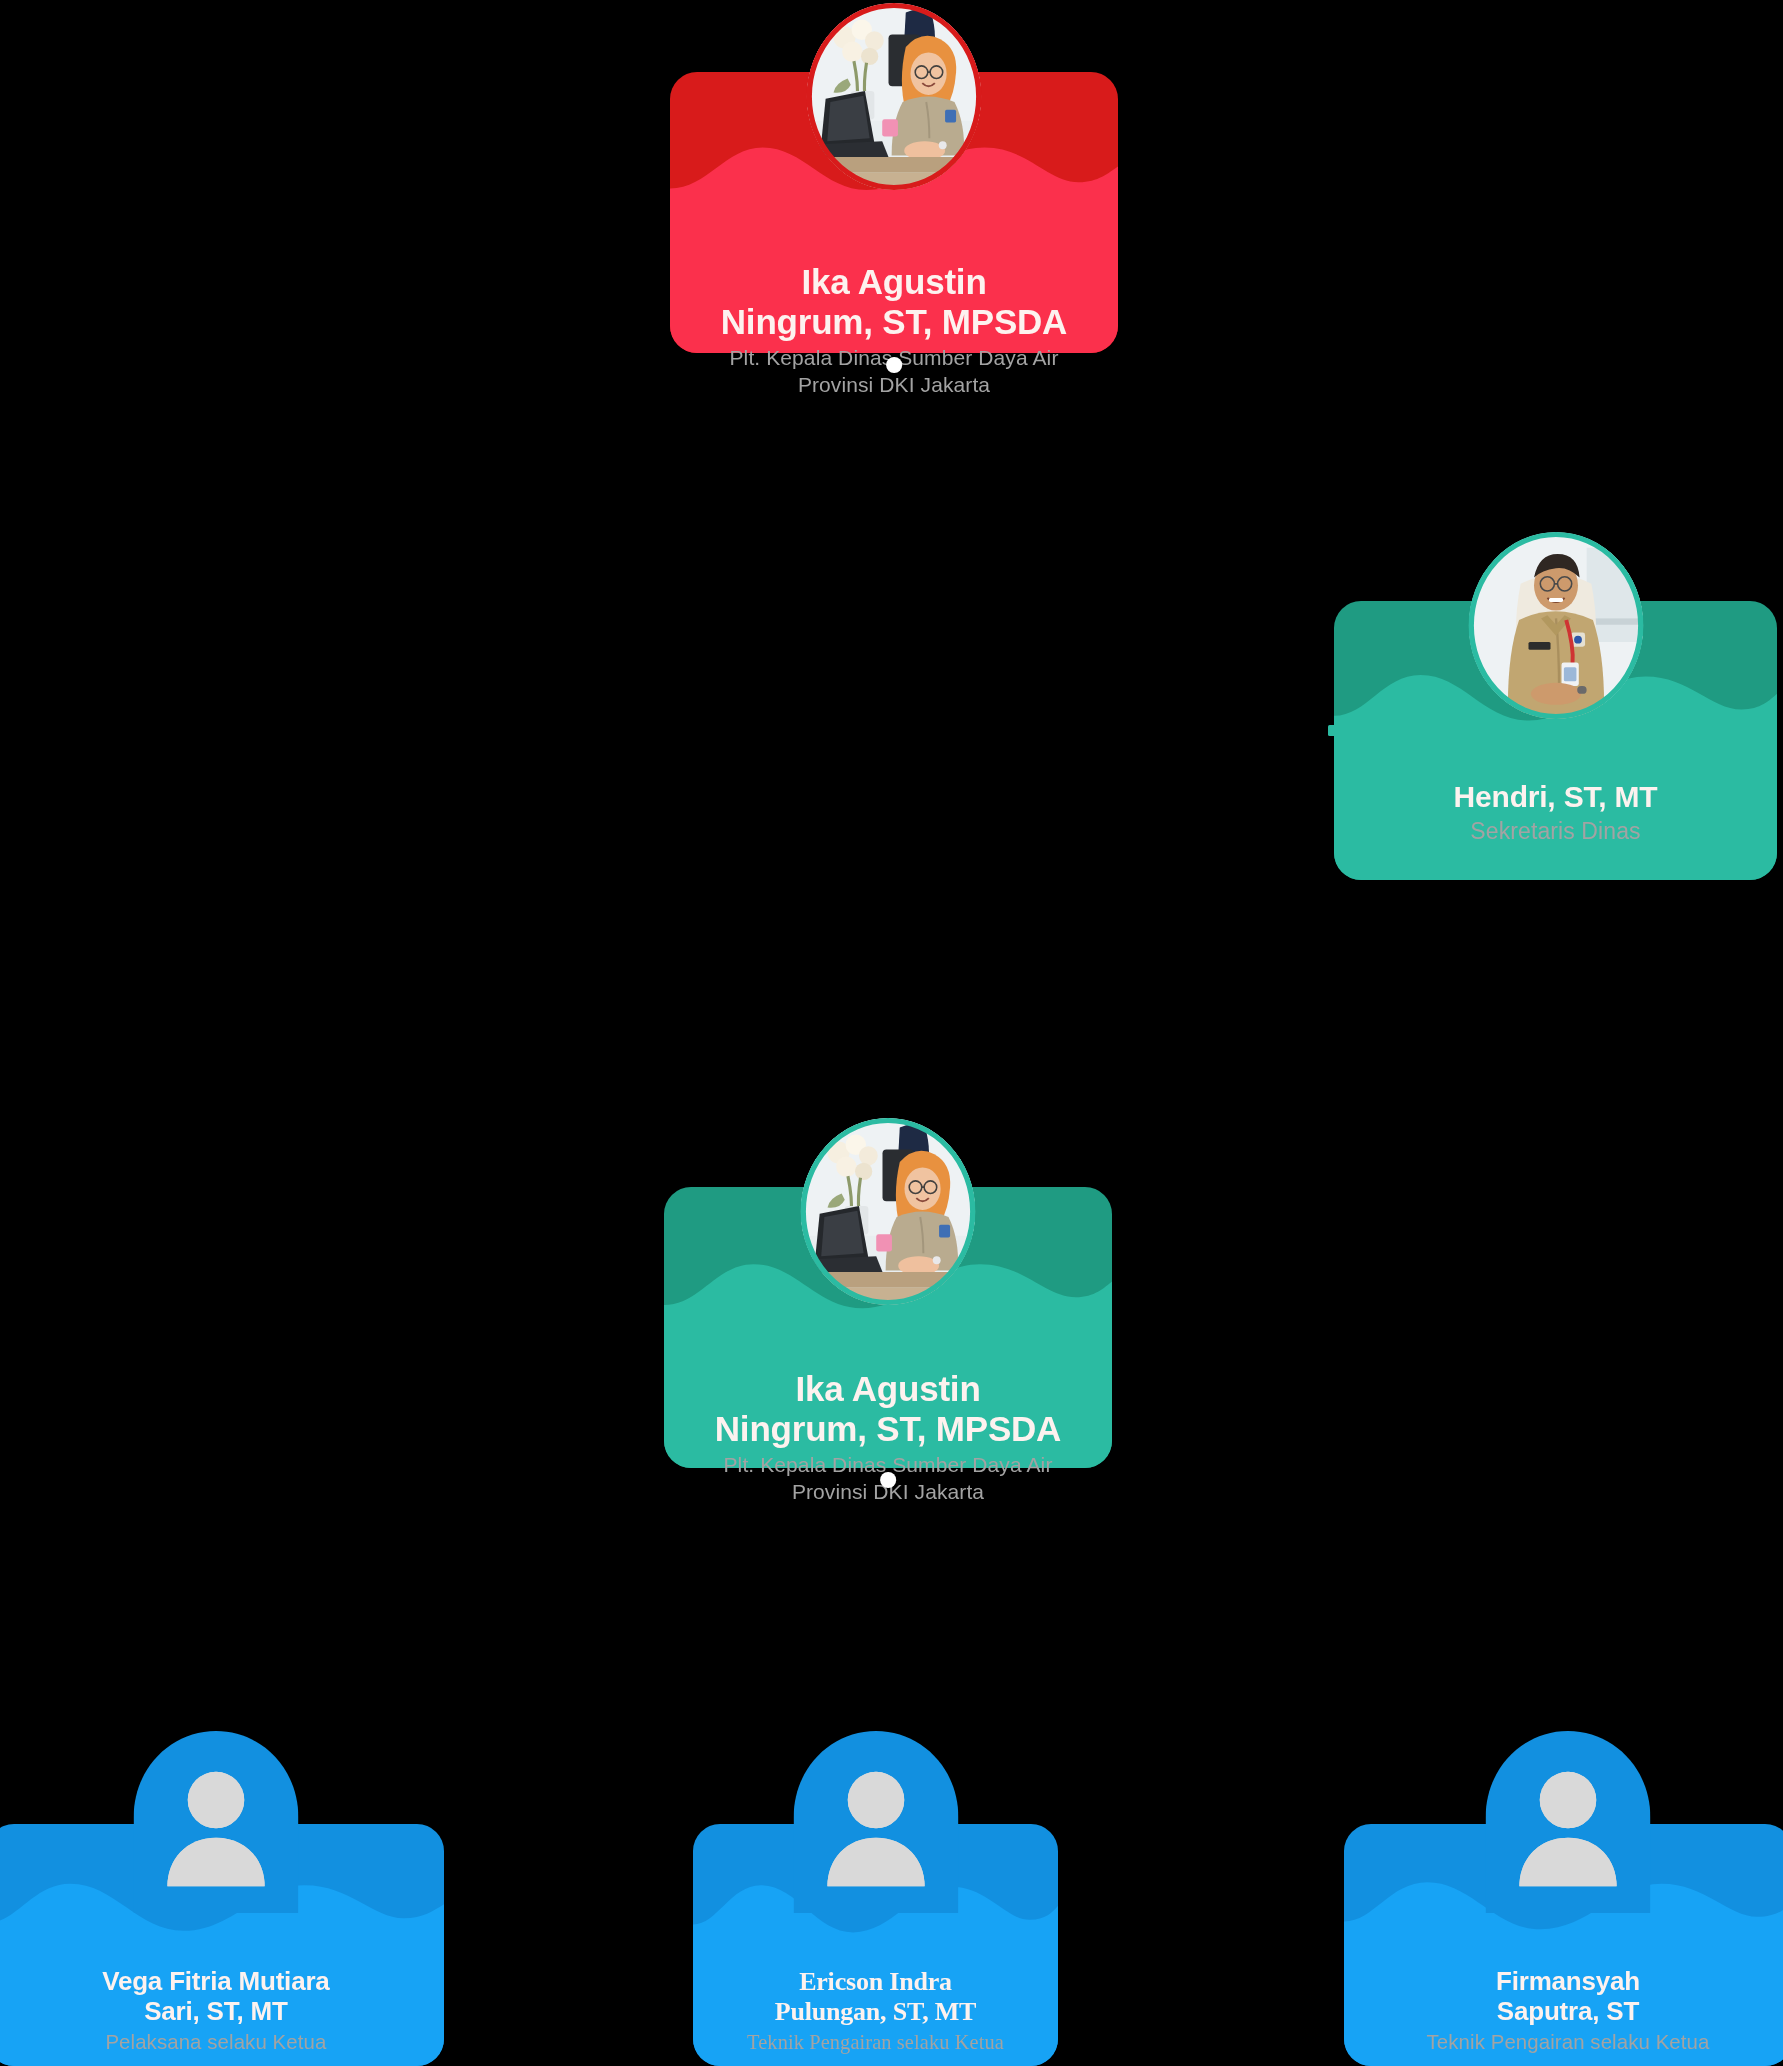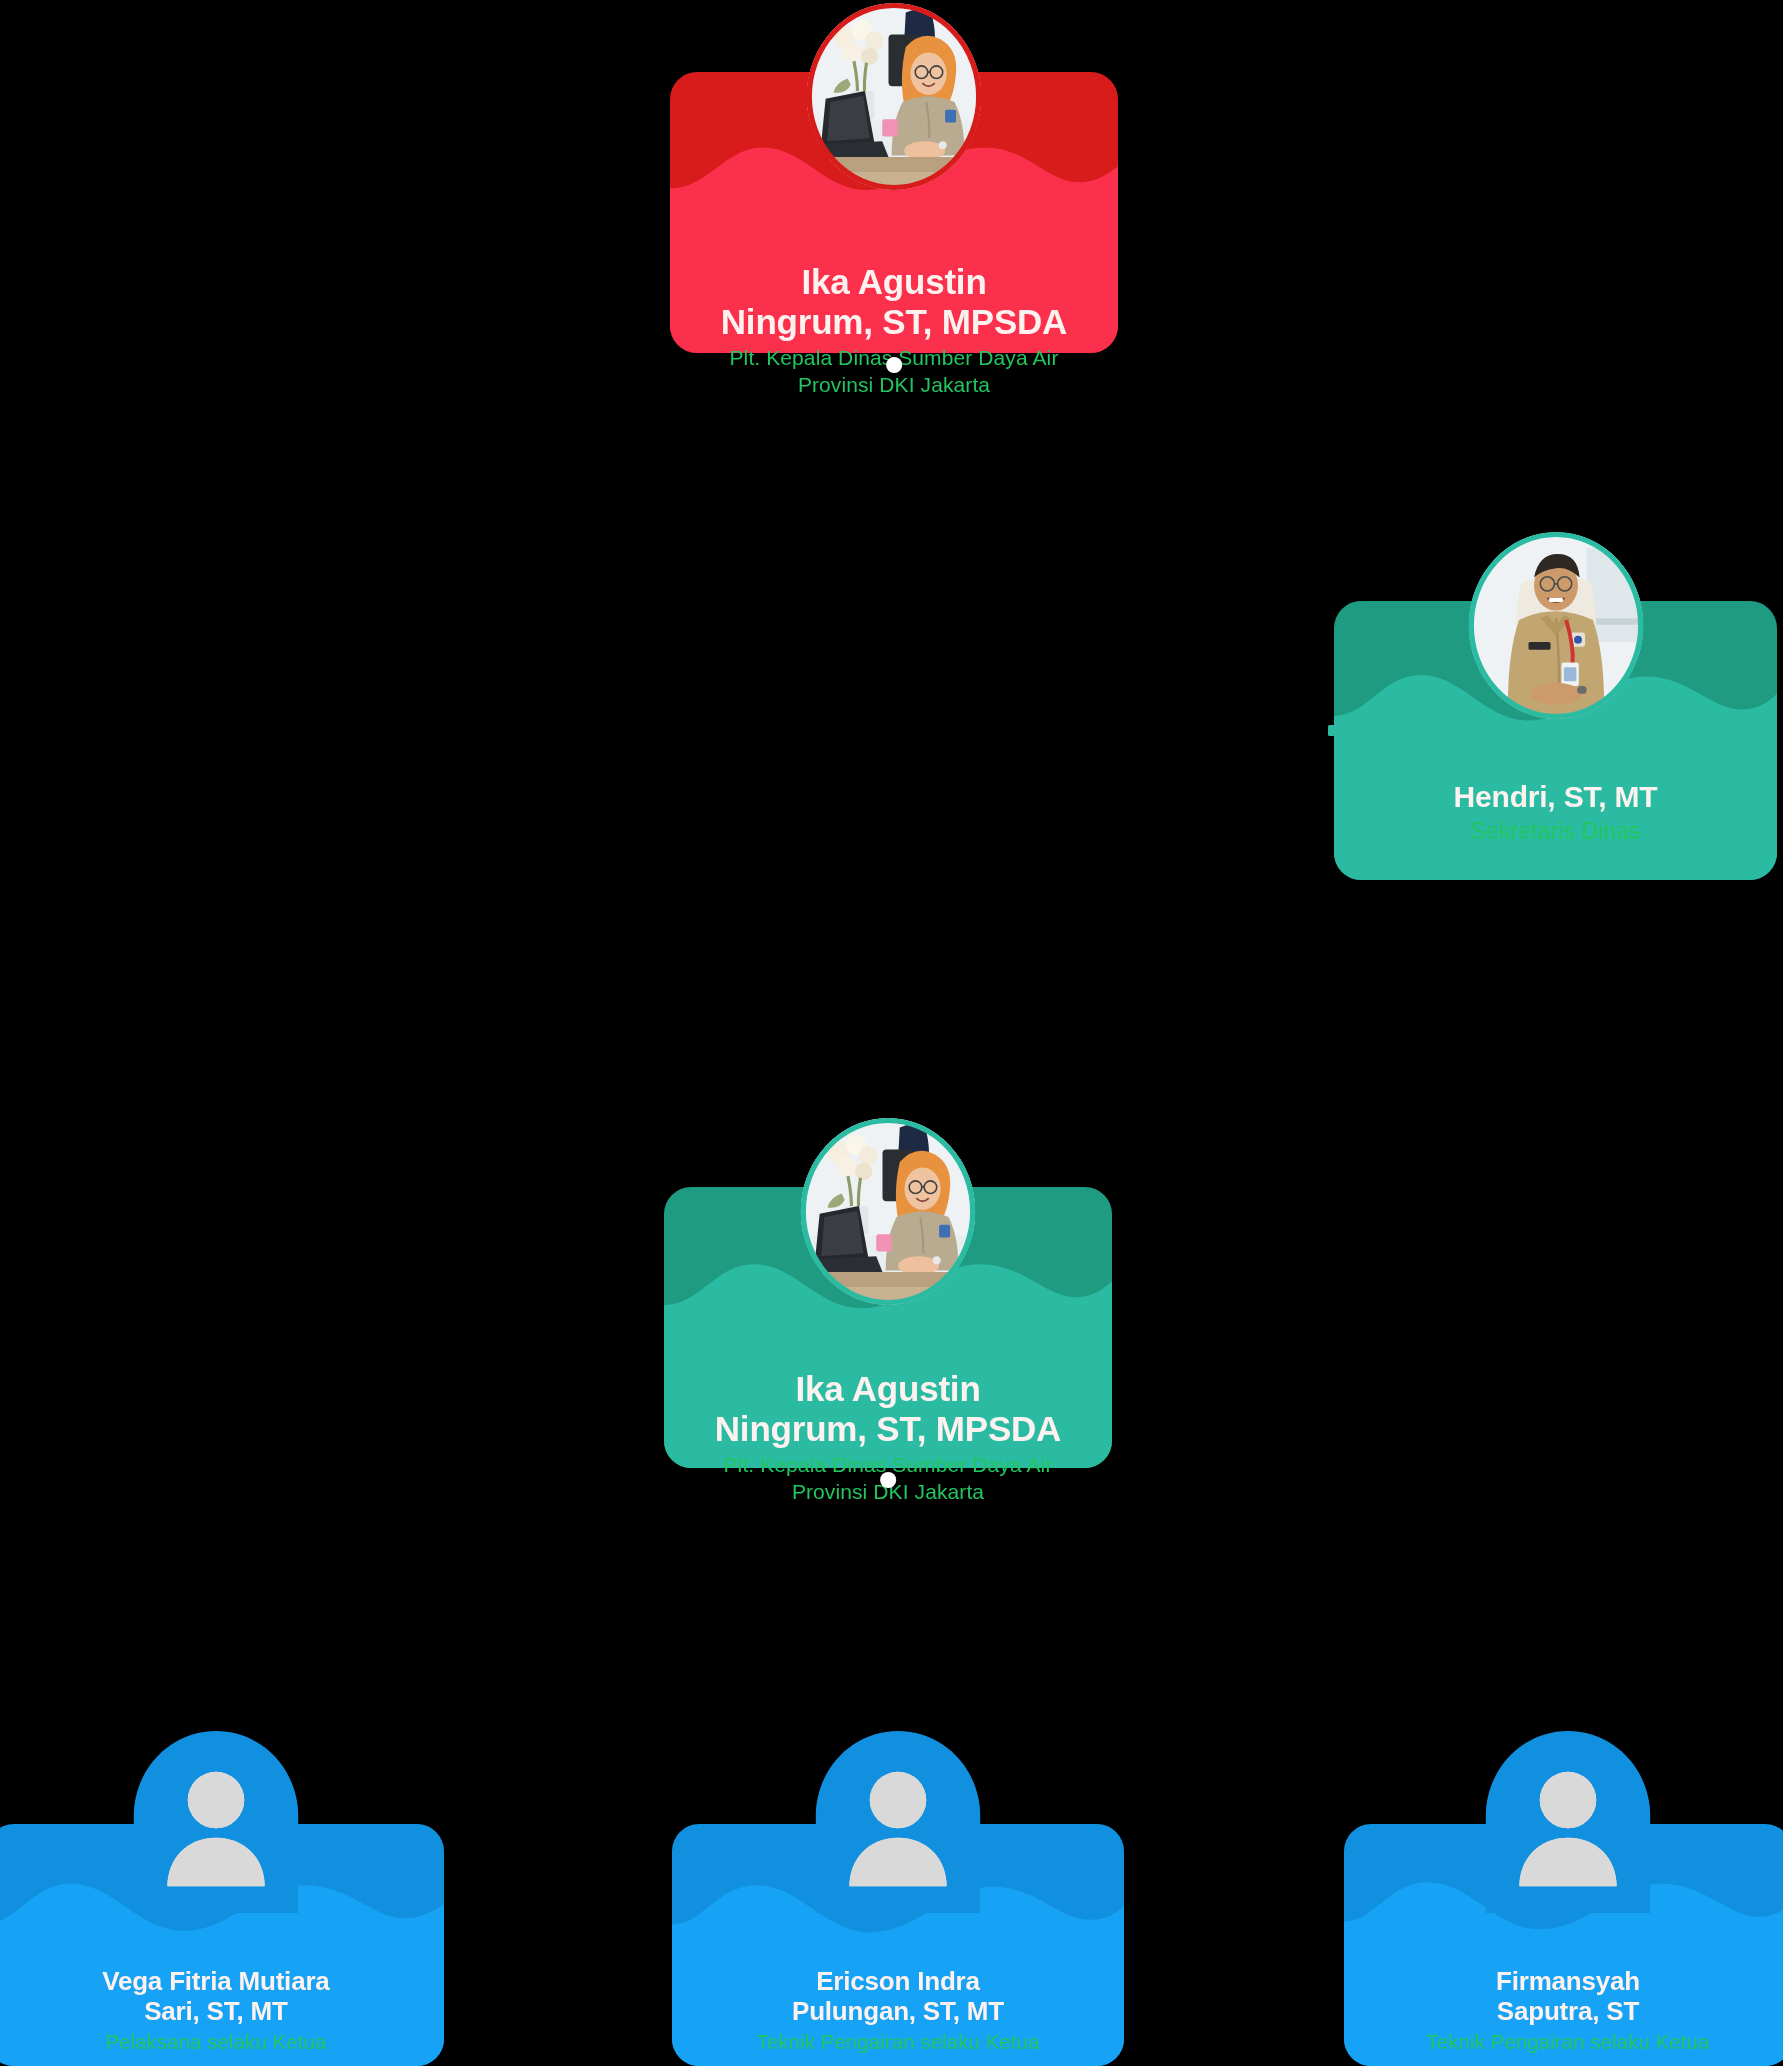--- a/index.html
+++ b/index.html
@@ -59,21 +59,21 @@
     z-index: 4;
   }
   .name {
     color: #fdf2ef;
     font-weight: 700;
     line-height: 1.14;
     margin: 0 0 3.1px 0;
     letter-spacing: -0.2px;
   }
   .role {
-    color: #22c55e;
+    color: #a3a3a3;
     font-weight: 400;
     line-height: 1.28;
     margin: 0;
     letter-spacing: 0.1px;
   }
 
   
   .dot {
     position: absolute;
     width: 15.7px;
@@ -118,21 +118,21 @@
   .node-blue { top: 1824px; height: 242px; border-radius: 27px; }
   .node-blue .avatar-blue {
     position: absolute; left: 50%; transform: translateX(-50%);
     top: -93px; width: 165px; height: 182px; z-index: 1;
   }
   .node-blue .text-wrap { top: 143px; }
   .node-blue .name { font-size: 26px; }
   .node-blue .role { font-size: 20.4px; }
 
   #node-vega  { left: -12.6px;   width: 457px; }
-  #node-ericson { left: 672px; width: 452px; }
+  #node-ericson { left: 693px; width: 365px; font-family: Liberation Serif, serif; }
   #node-firman  { left: 1344px; width: 448px; }
 </style>
 </head>
 <body>
 
 <div class="node" id="node-ika-red">
   <div class="card-body">
     <svg class="wave-svg" viewBox="0 0 570 357" preserveAspectRatio="none">
       <rect x="0" y="0" width="570" height="357" fill="#d81b1b"></rect>
       <path d="M0,148 C48,148 70,96 118,96 C170,96 196,150 250,150 C310,150 340,96 400,96

